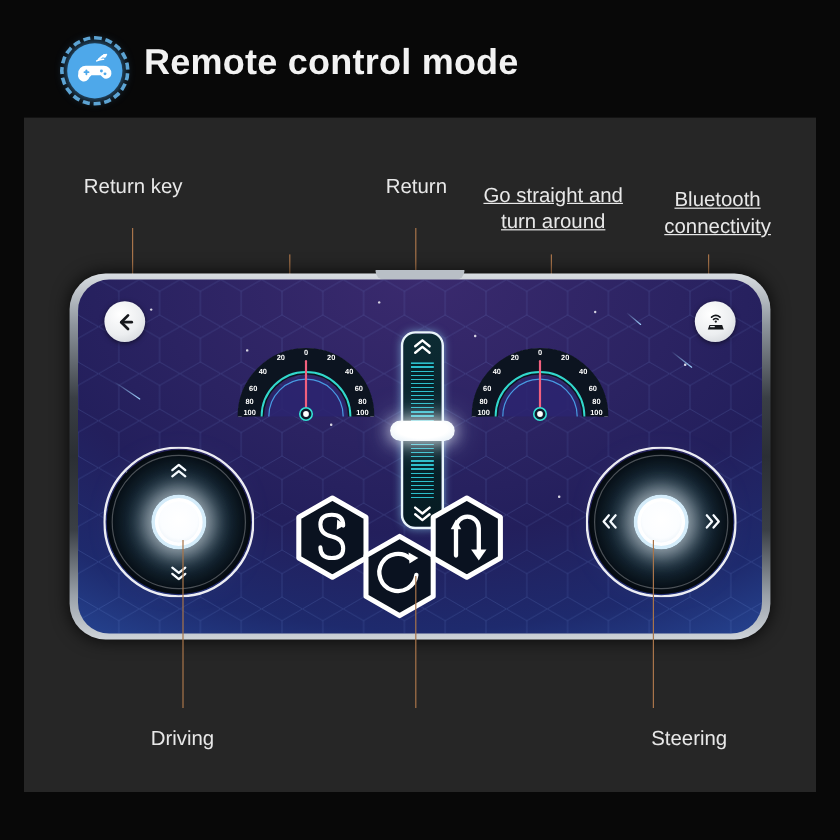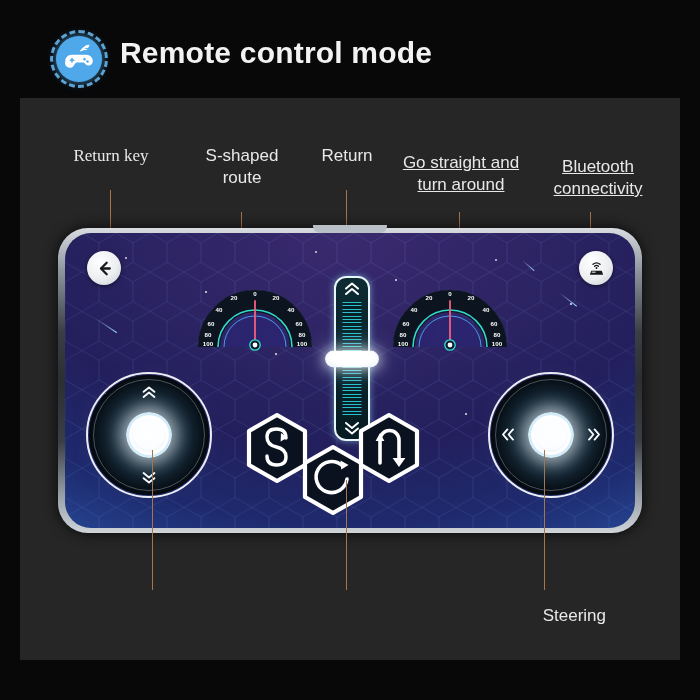--- a/index.html
+++ b/index.html
@@ -165,23 +165,21 @@
           <circle cx="21.2" cy="16.2" r="1.15" fill="#4ea8ea"></circle>
           <circle cx="24" cy="18.4" r="1.15" fill="#4ea8ea"></circle>
         </svg>
       </div>
     </div>
     <div class="hdr-title">Remote control mode</div>
   </div>
 
   <div class="panel"></div>
 
-  <div class="lbl" style="left:43px;  top:145px; width:136px;font-family:Liberation Serif, serif;">Return key</div>
-  <div class="lbl" style="left:180px; top:145px; width:124px;">S-shaped
-route</div>
+  <div class="lbl" style="left:43px;  top:145px; width:136px;">Return key</div>
   <div class="lbl" style="left:301px; top:145px; width:92px;">Return</div>
   <div class="lbl" style="left:385px; top:152px; width:152px;text-decoration:underline;">Go straight and
 turn around</div>
   <div class="lbl" style="left:534px; top:156px; width:128px;text-decoration:underline;">Bluetooth
 connectivity</div>
 
   <div class="leader" style="left:110px; top:190px; height:60px;"></div>
   <div class="leader" style="left:241px; top:212px; height:235px;"></div>
   <div class="leader" style="left:346px; top:190px; height:75px;"></div>
   <div class="leader" style="left:459px; top:212px; height:235px;"></div>
@@ -368,15 +366,16 @@
         </svg>
       </div>
 
     </div>
   </div>
 
   <div class="leader" style="left:152px; top:450px; height:140px;"></div>
   <div class="leader" style="left:346px; top:480px; height:110px;"></div>
   <div class="leader" style="left:544px; top:450px; height:140px;"></div>
 
+  <div class="blbl" style="left:90px;  top:606px; width:124px;">Driving</div>
   <div class="blbl" style="left:482px; top:606px; width:124px;text-align:right;">Steering</div>
 
 </div>
 
 </body></html>

